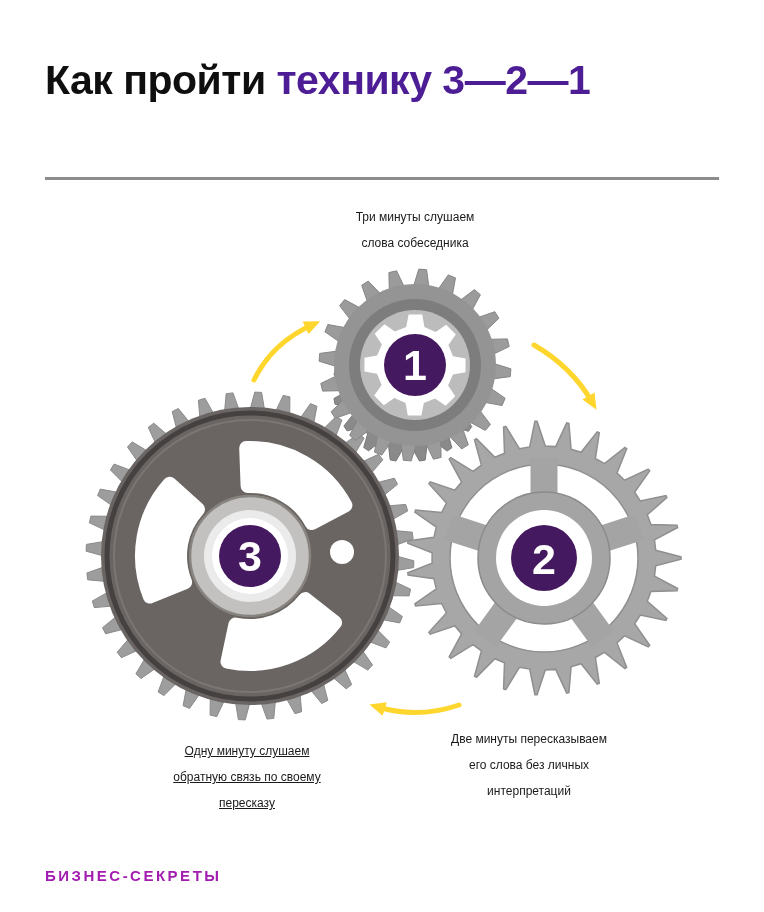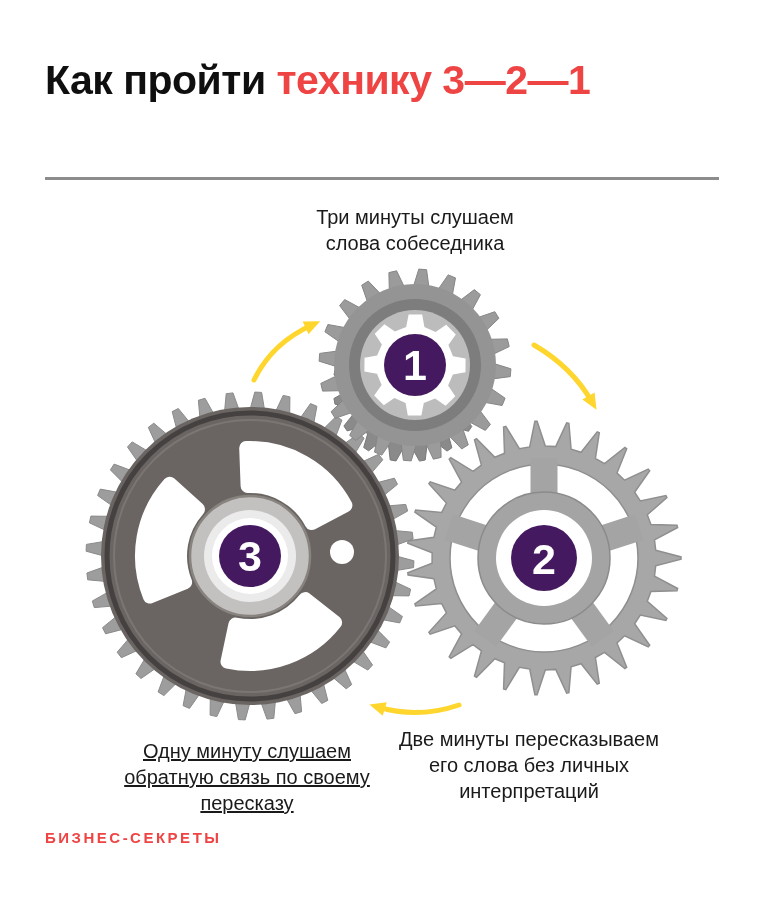--- a/index.html
+++ b/index.html
@@ -10,41 +10,41 @@
   .title{
     position:absolute;left:45px;top:57px;width:660px;margin:0;
     font-size:41px;line-height:47px;font-weight:800;letter-spacing:-0.5px;color:#0f0f0f;
   }
   .title .hl{color:#FFDD2D;}
   .title .block{display:block;}
   .divider{
     position:absolute;left:45px;top:177px;width:674px;height:3px;background:#8c8c8c;
   }
   .caption{
-    position:absolute;text-align:center;font-size:20px;line-height:26px;
+    position:absolute;text-align:center;font-size:12px;line-height:26px;
     color:#1a1a1a;white-space:pre-line;
   }
   .caption-top{left:215px;top:204px;width:400px;}
   .caption-left{left:67px;top:738px;width:360px;text-decoration:underline;}
   .caption-right{left:349px;top:726px;width:360px;}
   .gears{position:absolute;left:40px;top:255px;}
   .badge{fill:#45195F;}
   .badge-num{
     fill:#ffffff;font-size:43px;font-weight:bold;text-anchor:middle;
     font-family:"Liberation Sans",sans-serif;
   }
   .brand{
     position:absolute;left:45px;top:829px;font-size:15px;font-weight:bold;
     letter-spacing:2.5px;color:#c9c9c9;
   }
 </style>
 </head>
 <body>
 
-<h1 class="title"><span>Как пройти</span> <span class="hl" style="color: #ef4444;">технику 3—2—1</span></h1>
+<h1 class="title"><span>Как пройти</span> <span class="hl" style="color: #4c1d95;">технику 3—2—1</span></h1>
 
 <div class="divider" style="background: rgb(140, 140, 140);"></div>
 
 <div class="caption caption-top">Три минуты слушаем
 слова собеседника</div>
 
 <svg class="gears" width="700" height="480" viewBox="0 0 700 480">
   <g id="gear-art">
       <g>
         <path d="M 615.7 295.2 L 641.0 301.9 L 641.0 304.1 L 615.7 310.8 L 614.5 321.2 L 637.6 333.5 L 637.0 335.7 L 610.9 336.4 L 607.3 346.2 L 626.9 363.5 L 625.9 365.5 L 600.3 360.1 L 594.6 368.8 L 609.7 390.2 L 608.2 391.9 L 584.6 380.8 L 577.0 388.0 L 586.7 412.2 L 584.9 413.6 L 564.5 397.3 L 555.4 402.5 L 559.3 428.3 L 557.2 429.2 L 541.1 408.7 L 531.1 411.7 L 528.9 437.7 L 526.7 438.1 L 515.7 414.4 L 505.3 415.0 L 497.1 439.8 L 494.9 439.7 L 489.7 414.1 L 479.4 412.3 L 465.8 434.6 L 463.6 433.9 L 464.5 407.8 L 454.9 403.7 L 436.5 422.2 L 434.5 421.1 L 441.4 395.9 L 433.0 389.6 L 410.8 403.4 L 409.2 401.9 L 421.6 378.9 L 414.9 370.9 L 390.2 379.2 L 388.9 377.3 L 406.4 357.9 L 401.7 348.6 L 375.6 350.9 L 374.9 348.8 L 396.3 333.9 L 393.9 323.7 L 368.1 320.0 L 367.8 317.8 L 392.1 308.2 L 392.1 297.8 L 367.8 288.2 L 368.1 286.0 L 393.9 282.3 L 396.3 272.1 L 374.9 257.2 L 375.6 255.1 L 401.7 257.4 L 406.4 248.1 L 388.9 228.7 L 390.2 226.8 L 414.9 235.1 L 421.6 227.1 L 409.2 204.1 L 410.8 202.6 L 433.0 216.4 L 441.4 210.1 L 434.5 184.9 L 436.5 183.8 L 454.9 202.3 L 464.5 198.2 L 463.6 172.1 L 465.8 171.4 L 479.4 193.7 L 489.7 191.9 L 494.9 166.3 L 497.1 166.2 L 505.3 191.0 L 515.7 191.6 L 526.7 167.9 L 528.9 168.3 L 531.1 194.3 L 541.1 197.3 L 557.2 176.8 L 559.3 177.7 L 555.4 203.5 L 564.5 208.7 L 584.9 192.4 L 586.7 193.8 L 577.0 218.0 L 584.6 225.2 L 608.2 214.1 L 609.7 215.8 L 594.6 237.2 L 600.3 245.9 L 625.9 240.5 L 626.9 242.5 L 607.3 259.8 L 610.9 269.6 L 637.0 270.3 L 637.6 272.5 L 614.5 284.8 Z M 598 303 A 94 94 0 1 0 410 303 A 94 94 0 1 0 598 303 Z" fill="#a7a7a7" fill-rule="evenodd" stroke="#8f8f8f" stroke-width="1.5"></path>
@@ -96,13 +96,13 @@
   </g>
 </svg>
 
 <div class="caption caption-right">Две минуты пересказываем
 его слова без личных
 интерпретаций</div>
 <div class="caption caption-left">Одну минуту слушаем
 обратную связь по своему
 пересказу</div>
 
-<div class="brand" style="color: #ef4444;">БИЗНЕС-СЕКРЕТЫ</div>
+<div class="brand" style="color: #a21caf; margin-top: 38px;">БИЗНЕС-СЕКРЕТЫ</div>
 
 </body></html>

